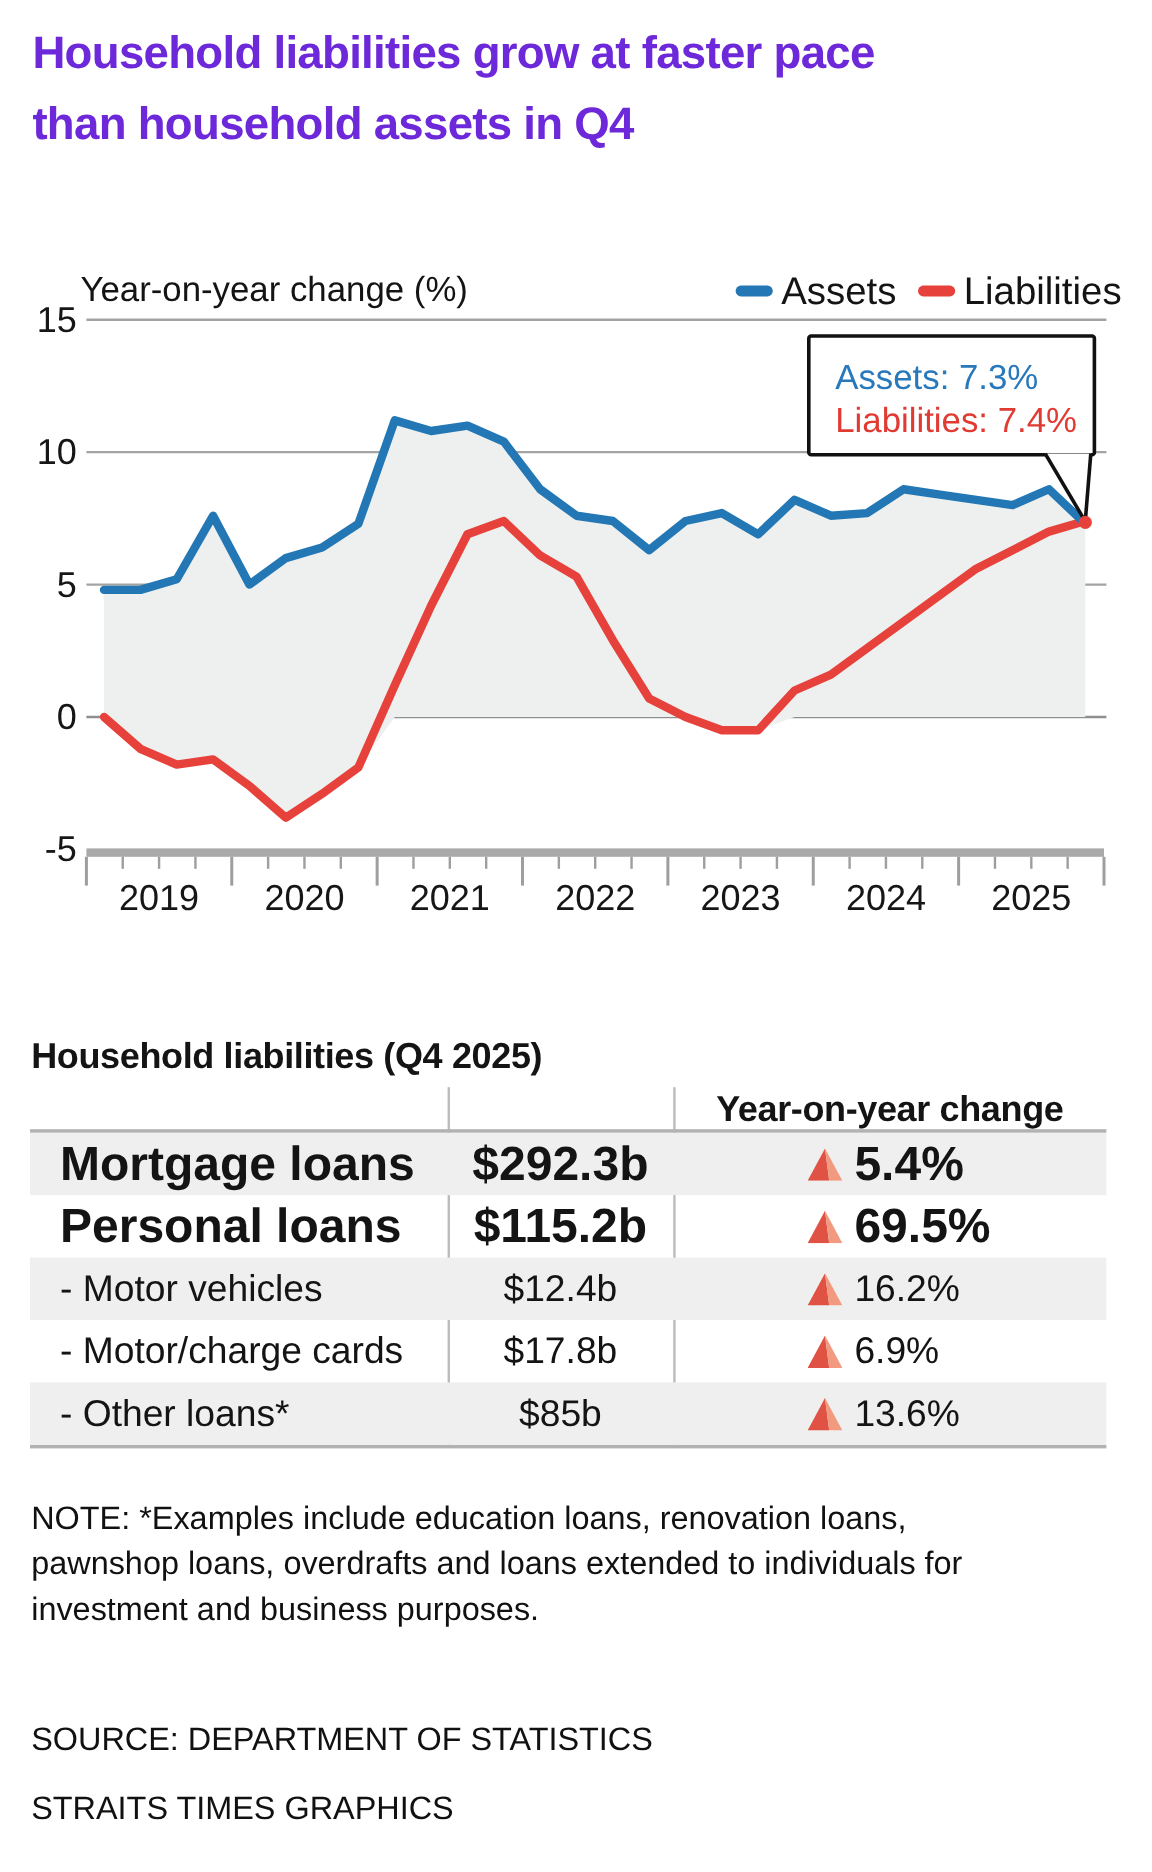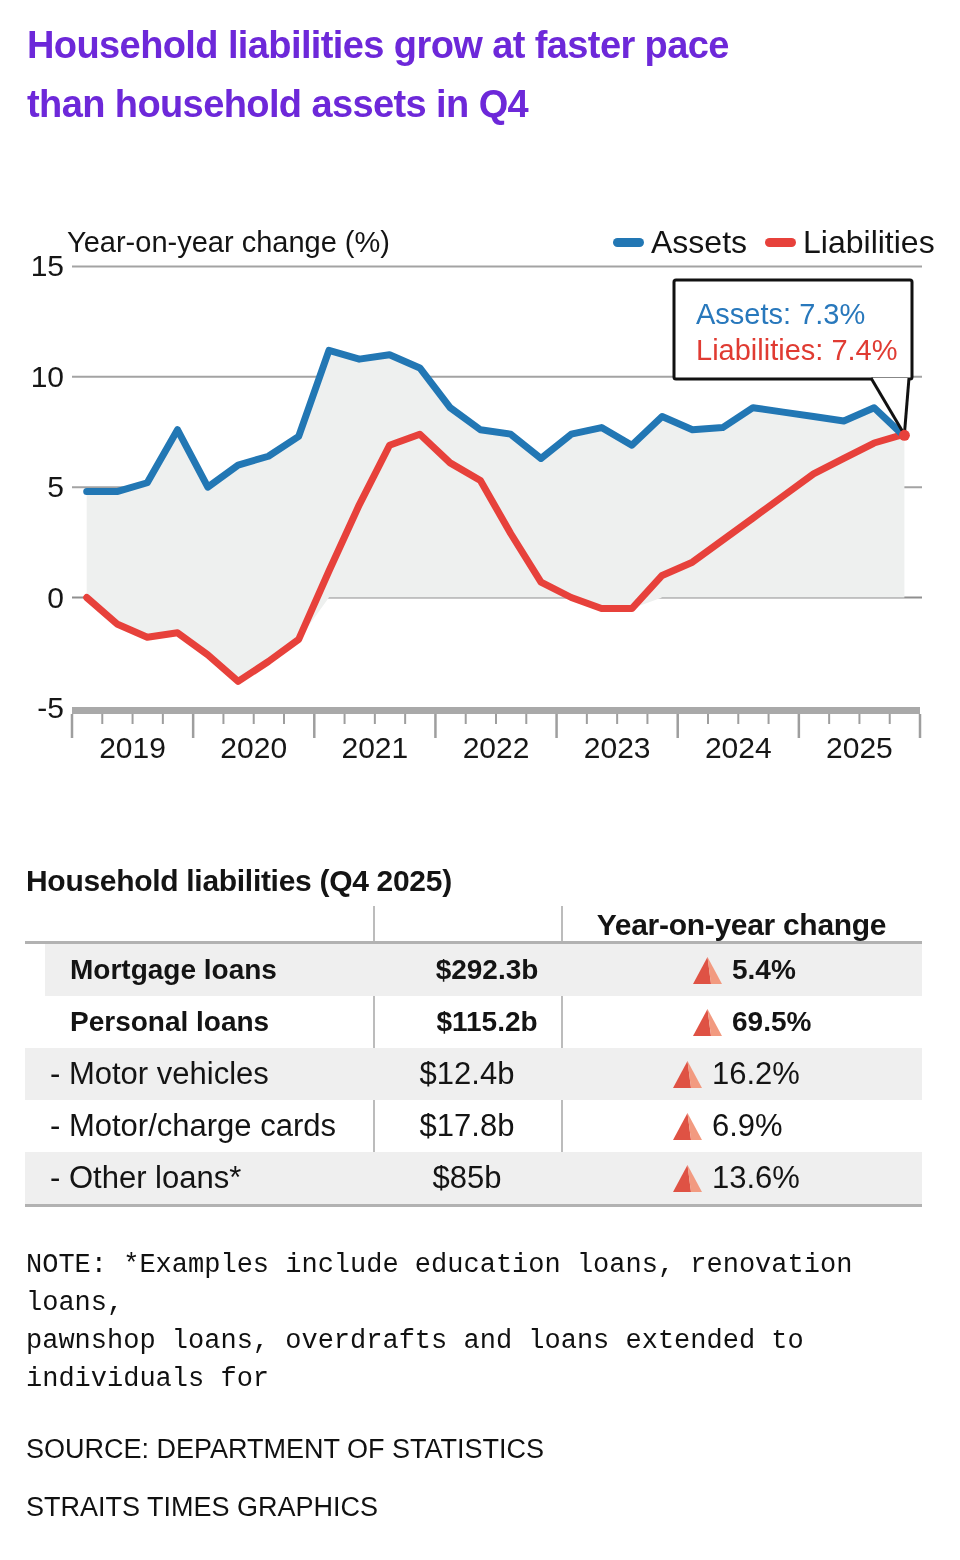--- a/index.html
+++ b/index.html
@@ -17,29 +17,29 @@
   #table-block{position:absolute;left:0;top:0;width:960px;}
   #table-title{position:absolute;left:26px;top:864px;font-size:30px;font-weight:bold;letter-spacing:-0.3px;}
   #change-header{position:absolute;left:561px;top:908px;width:361px;text-align:center;
         font-size:30px;font-weight:bold;letter-spacing:-0.3px;}
   .vdivider{position:absolute;top:906px;width:2px;height:298px;background:#bcbcbc;}
   #vd1{left:373px;} #vd2{left:561px;}
   #tbody{position:absolute;left:25px;top:941px;width:897px;
         border-top:3px solid #b2b2b2;border-bottom:3px solid #b2b2b2;}
   .trow{display:flex;align-items:center;height:52px;font-size:31px;}
   .trow.stripe{background:#efefef;}
-  .trow.main{font-weight:bold;font-size:28px;margin-left:20px;}
+  .trow.main{font-weight:bold;font-size:40px;}
   .cell{display:flex;align-items:center;height:100%;}
   .c1{width:348px;padding-left:25px;box-sizing:border-box;}
   .trow.sub .c1{}
   .c2{width:188px;justify-content:center;}
   .c3{flex:1;padding-left:112px;box-sizing:border-box;}
   .tri{margin-right:10px;flex:0 0 auto;display:block;}
   
-  #note{position:absolute;left:26px;top:1246px;width:880px;font-size:27px;line-height:38px;color:#111;font-family:Liberation Mono, monospace;}
+  #note{position:absolute;left:26px;top:1246px;width:880px;font-size:27px;line-height:38px;color:#111;}
   #source{position:absolute;left:26px;top:1434px;font-size:27px;color:#111;}
   #credit{position:absolute;left:26px;top:1492px;font-size:27px;color:#111;}
 </style>
 </head>
 <body>
 
 <div id="page">
 
   <div id="main-title">
     <div>Household liabilities grow at faster pace</div>
@@ -177,17 +177,18 @@
             </svg>
             <span>13.6%</span>
           </div>
         </div>
       </div>
   </div>
 
   <div id="note">
       <div>NOTE: *Examples include education loans, renovation loans,</div>
       <div>pawnshop loans, overdrafts and loans extended to individuals for</div>
+      <div>investment and business purposes.</div>
     </div>
   <div id="source">SOURCE: DEPARTMENT OF STATISTICS</div>
   <div id="credit">STRAITS TIMES GRAPHICS</div>
 
 </div>
 
 </body></html>

